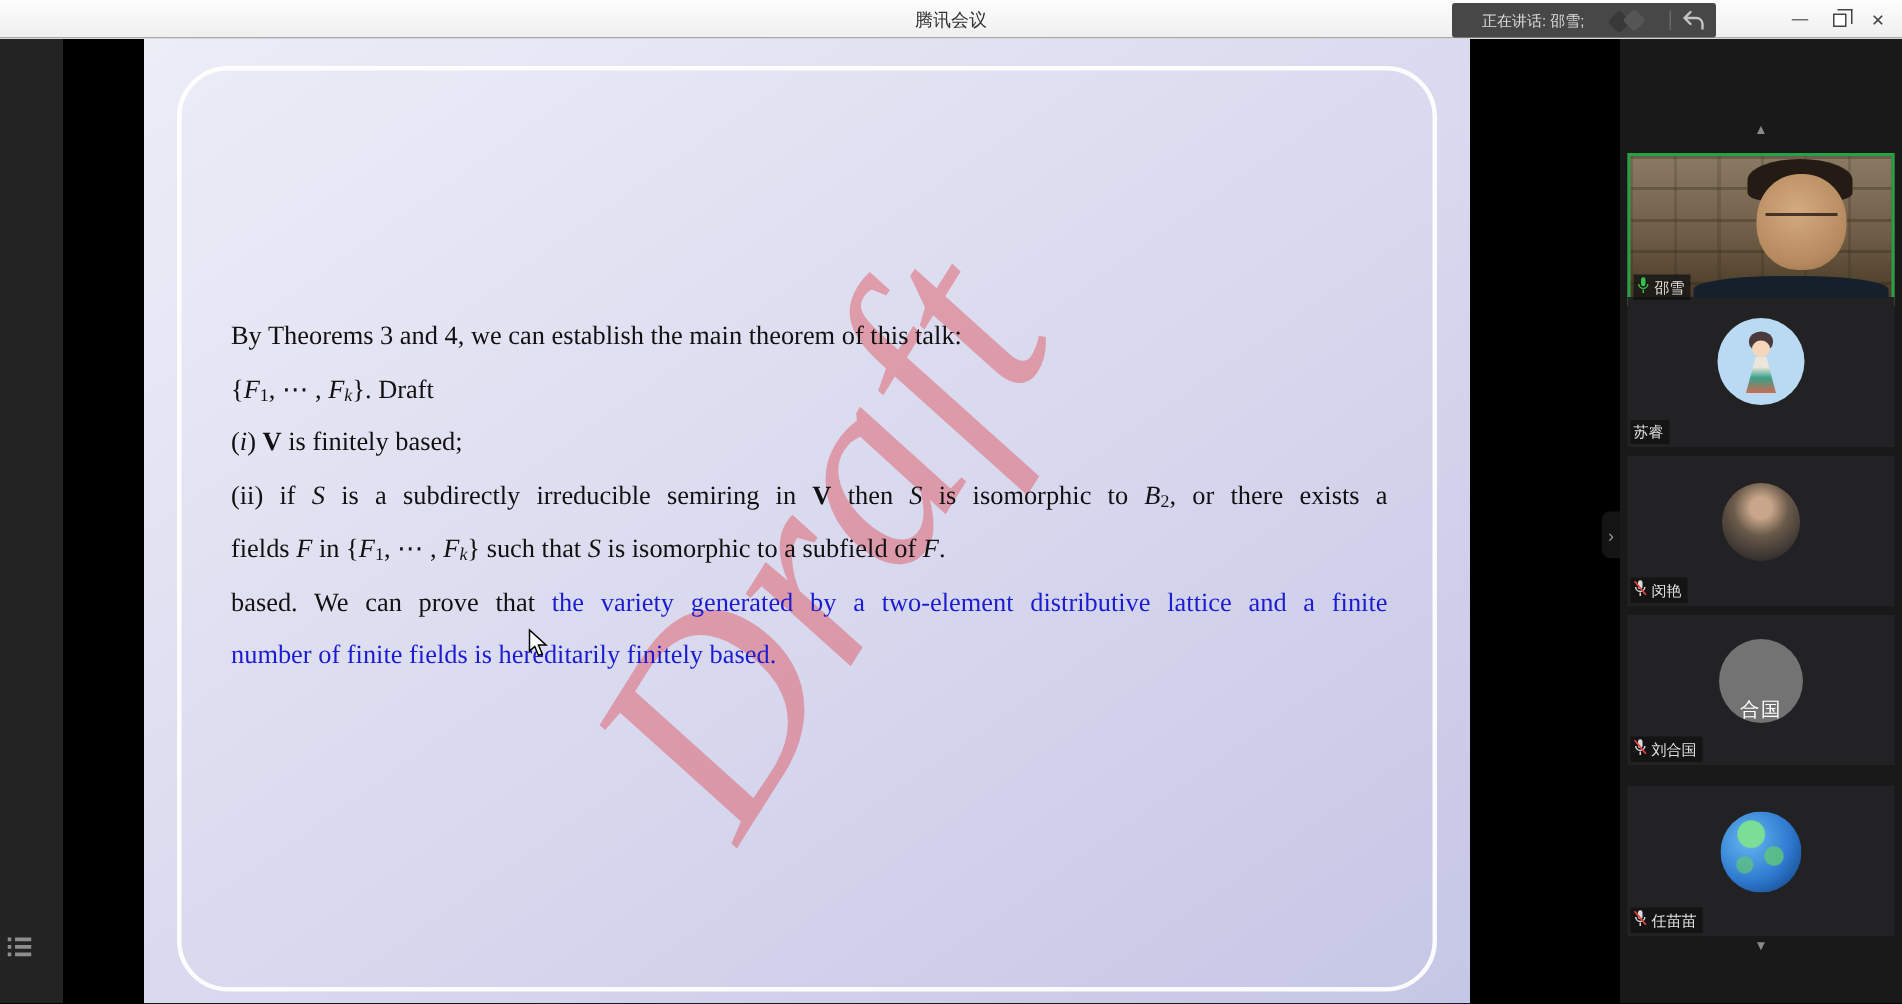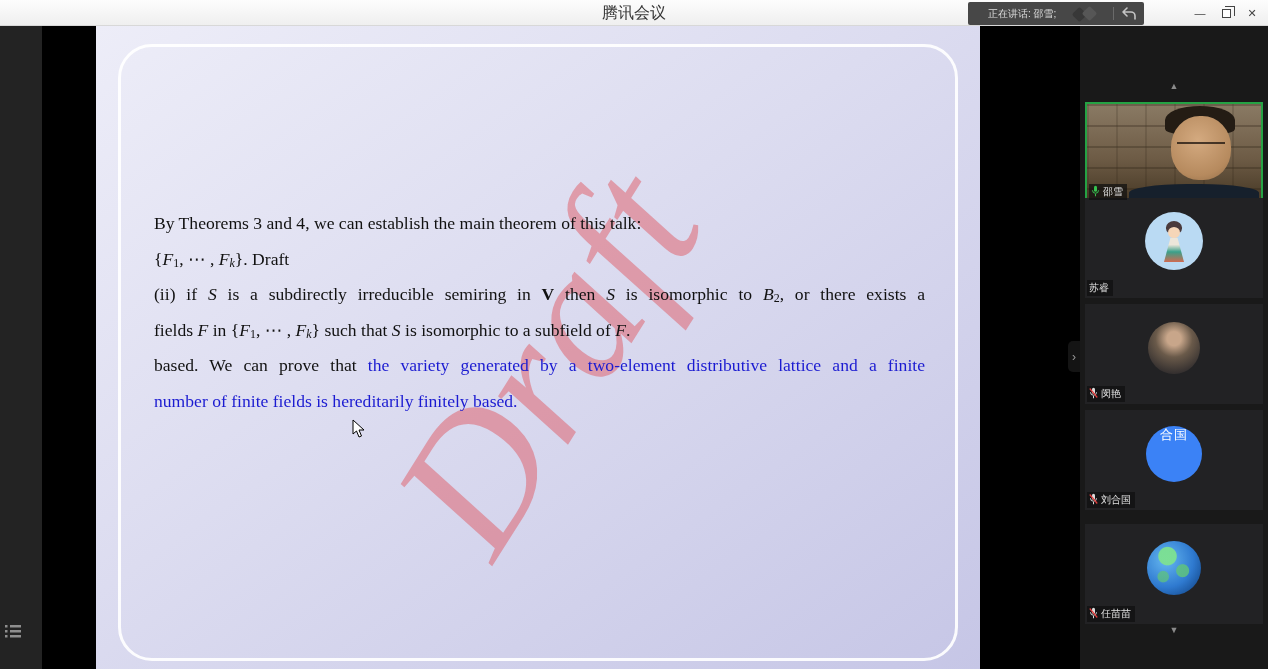--- a/index.html
+++ b/index.html
@@ -9,21 +9,21 @@
     background:#000; font-family:"Liberation Sans", sans-serif;
   }
 
   
   .titlebar {
     position:absolute; left:0; top:0; width:1268px; height:26px;
     background:linear-gradient(#fdfdfd,#efefef); border-bottom:1px solid #d8d8d8;
   }
   .app-title {
     position:absolute; left:0; right:0; top:0; height:26px; line-height:26px;
-    text-align:center; font-size:16px; color:#333;
+    text-align:center; font-size:12px; color:#333;
   }
   .speaking-box {
     position:absolute; left:968px; top:2px; width:176px; height:23px;
     background:#474747; border-radius:2px; display:flex; align-items:center;
   }
   .speaking-label { font-size:10px; color:#dedede; padding-left:8px; white-space:nowrap;margin-left:12px; }
   .logo-diamonds { position:absolute; left:103px; top:4px; width:34px; height:16px; }
   .logo-diamonds .d1, .logo-diamonds .d2 {
     position:absolute; width:11px; height:11px; transform:rotate(45deg); border-radius:2px;
   }
@@ -124,22 +124,22 @@
   .cg-circle { top:14px; width:58px; height:58px; background:#badaf3; overflow:hidden; }
   .cg-hair { position:absolute; left:21px; top:9px; width:16px; height:13px;
     background:#4a3a3c; border-radius:50% 50% 42% 42%; }
   .cg-face { position:absolute; left:23px; top:15px; width:12px; height:11px;
     background:#f6d6b8; border-radius:50%; }
   .cg-dress { position:absolute; left:19px; top:26px; width:20px; height:24px;
     background:linear-gradient(180deg,#ece6da 28%, #3aa08a 58%, #cf6a52);
     clip-path:polygon(32% 0, 68% 0, 100% 100%, 0 100%); }
   .photo-circle { top:18px; width:52px; height:52px;
     background:radial-gradient(circle at 50% 32%, #c8a68a 16%, #6a5a4a 42%, #363130 78%); }
-  .initials-circle { top:16px; width:56px; height:56px; background:#3b82f6;
-    display:flex; align-items:flex-start; justify-content:center;
+  .initials-circle { top:16px; width:56px; height:56px; background:#737373;
+    display:flex; align-items:flex-end; justify-content:center;
     color:#fff; font-size:13px; letter-spacing:1px; }
   .earth-circle { top:17px; width:54px; height:54px;
     background:
       radial-gradient(circle at 38% 28%, rgba(125,225,145,.95) 0 17%, transparent 19%),
       radial-gradient(circle at 66% 55%, rgba(95,195,125,.85) 0 13%, transparent 15%),
       radial-gradient(circle at 30% 66%, rgba(95,195,125,.75) 0 10%, transparent 12%),
       radial-gradient(circle at 35% 35%, #66b8f0, #2f7ad0 55%, #0f3f7e 95%); }
 
   .plabel {
     position:absolute; left:2px; bottom:2px; display:flex; align-items:center; gap:3px;
@@ -193,20 +193,21 @@
     </span>
   </div>
 
   <div class="stage">
     <div class="slide">
       <div class="slide-frame"></div>
       <div class="watermark">Draft</div>
       <div class="slide-text" id="slide-text">
           <div class="line"><span>By Theorems 3 and 4, we can establish the main theorem of this talk:</span></div>
           <div class="line"><span>{</span><span class="i">F</span><span class="sub">1</span><span>, ⋯ , </span><span class="i">F</span><span class="isub">k</span><span>}. Draft</span></div>
+          <div class="line"><span>(</span><span class="i">i</span><span>) </span><span class="b">V</span><span> is finitely based;</span></div>
           <div class="line just"><span>(ii) if </span><span class="i">S</span><span> is a subdirectly irreducible semiring in </span><span class="b">V</span><span> then </span><span class="i">S</span><span> is isomorphic to </span><span class="i">B</span><span class="sub">2</span><span>, or there exists a</span></div>
           <div class="line"><span>fields </span><span class="i">F</span><span> in {</span><span class="i">F</span><span class="sub">1</span><span>, ⋯ , </span><span class="i">F</span><span class="isub">k</span><span>} such that </span><span class="i">S</span><span> is isomorphic to a subfield of </span><span class="i">F</span><span>.</span></div>
           <div class="line just"><span>based. We can prove that </span><span class="blue">the variety generated by a two-element distributive lattice and a finite</span></div>
           <div class="line"><span class="blue">number of finite fields is hereditarily finitely based.</span></div>
         </div>
     </div>
   </div>
 
   <div class="expand-handle">›</div>
 

